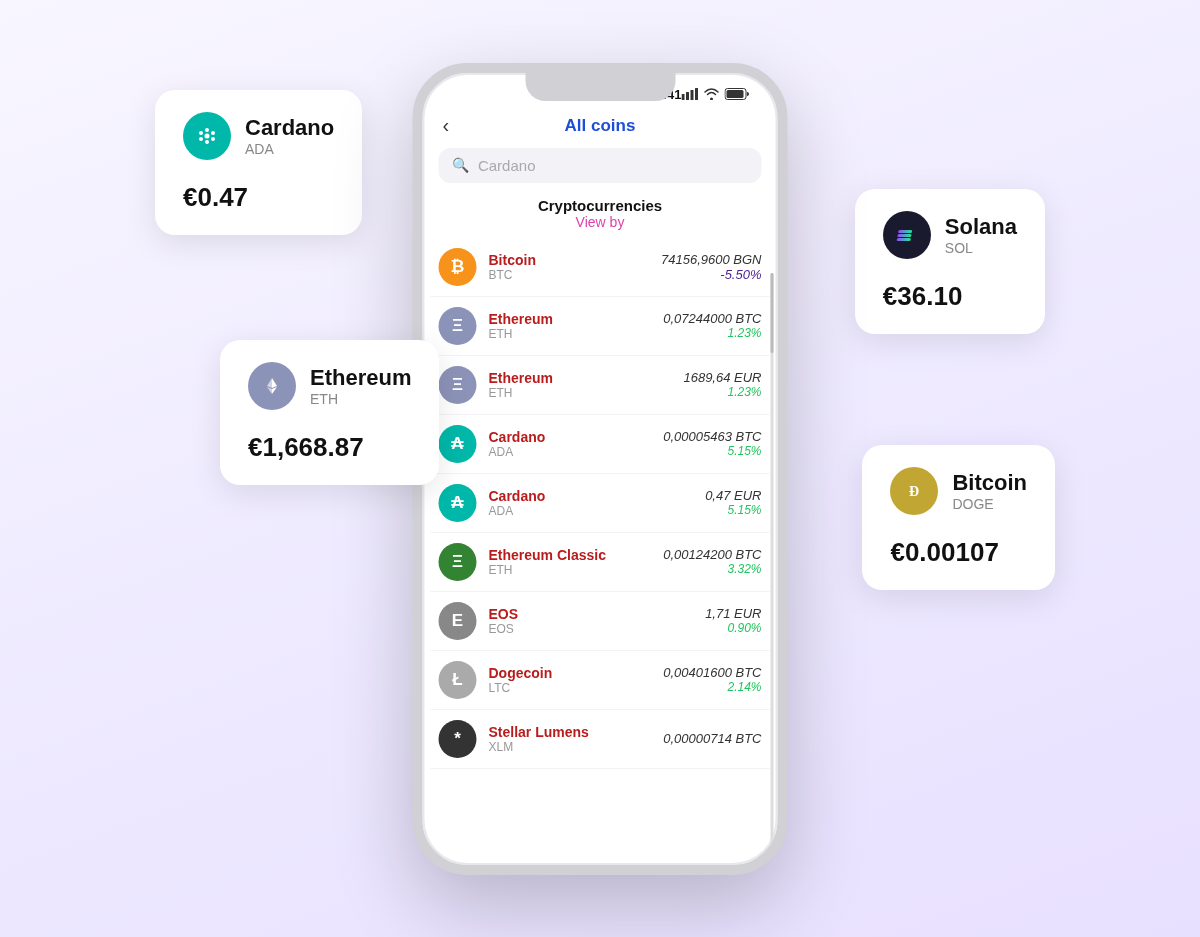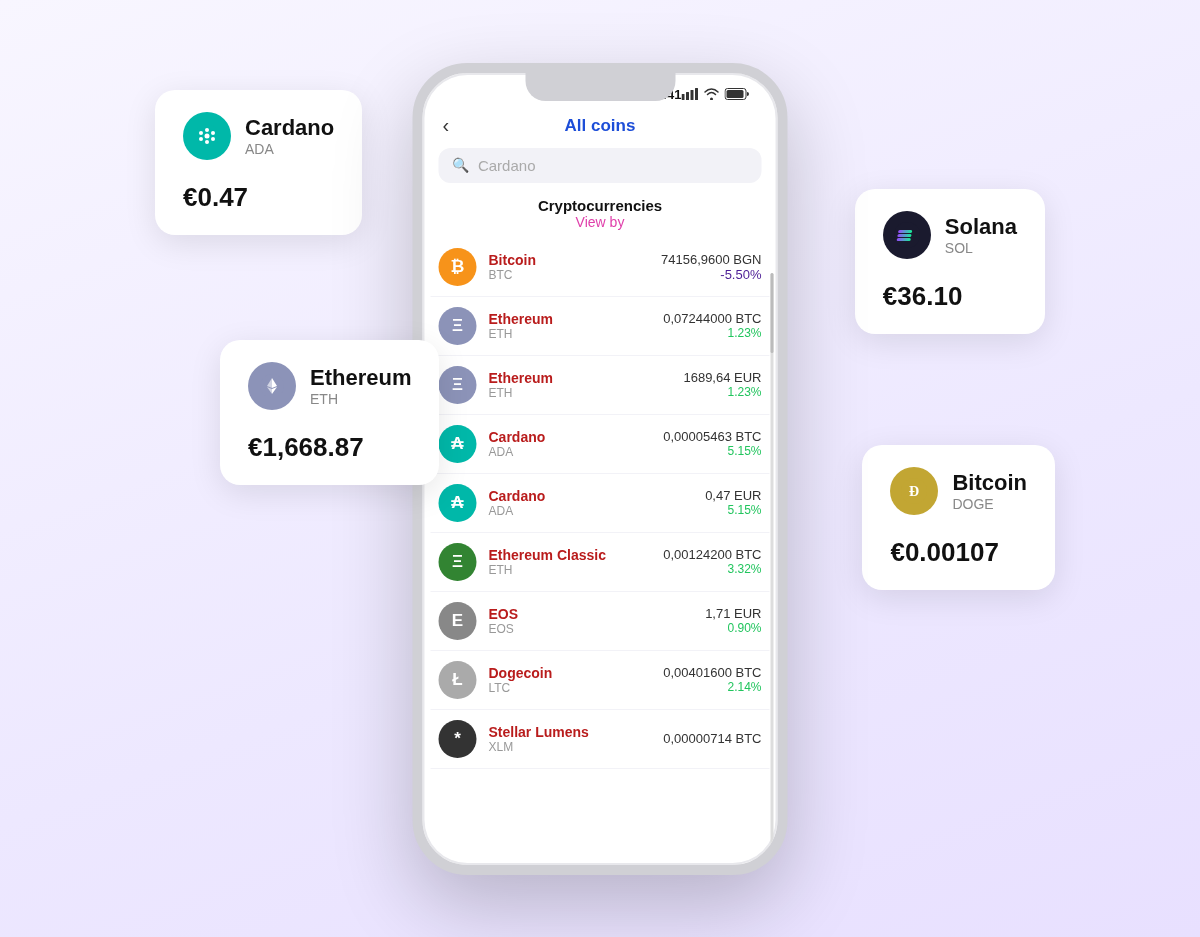--- a/index.html
+++ b/index.html
@@ -184,21 +184,21 @@
       border-radius: 50%;
       display: flex; align-items: center; justify-content: center;
       font-size: 17px;
       font-weight: bold;
       color: white;
       flex-shrink: 0;
     }
     .coin-info { flex: 1; }
     .coin-name-text { font-size: 14px; font-weight: 600; color: #b91c1c; }
     .coin-sym-text { font-size: 12px; color: #999; }
-    .coin-values { text-align: right; }
+    .coin-values { text-align: right; font-style: italic; }
     .coin-amount { font-size: 13px; color: #333; font-weight: 500; }
     .coin-change-pos { font-size: 12px; color: #22c55e; }
     .coin-change-neg { font-size: 13px; color: #4c1d95; }
 
     
     .scroll-hint {
       position: absolute;
       right: 4px;
       top: 200px;
       bottom: 10px;

